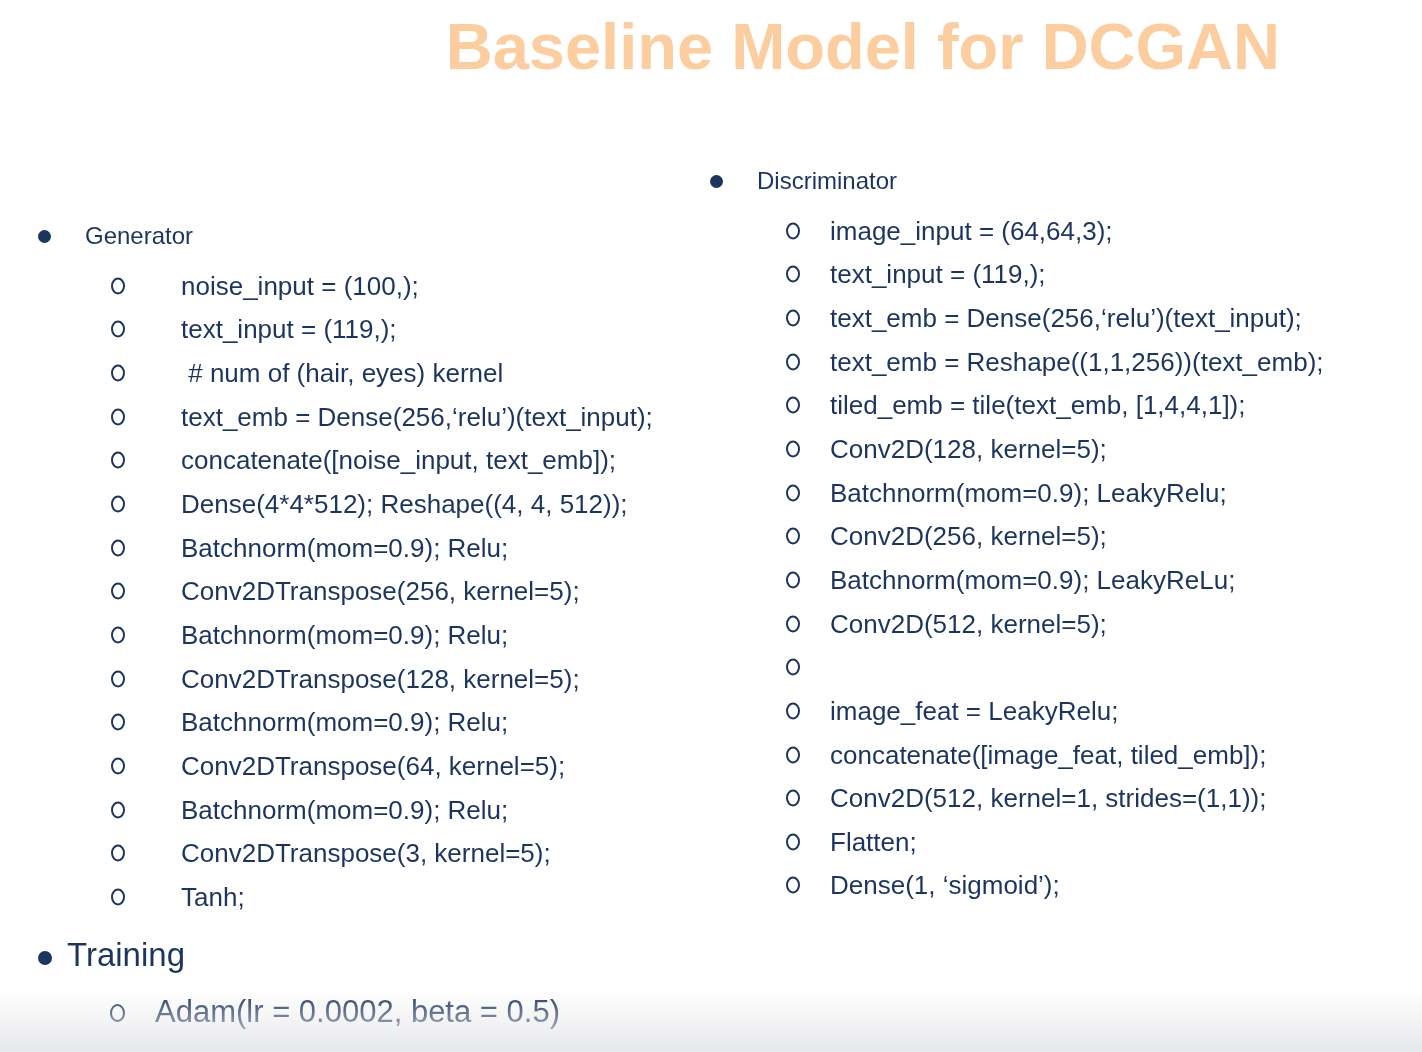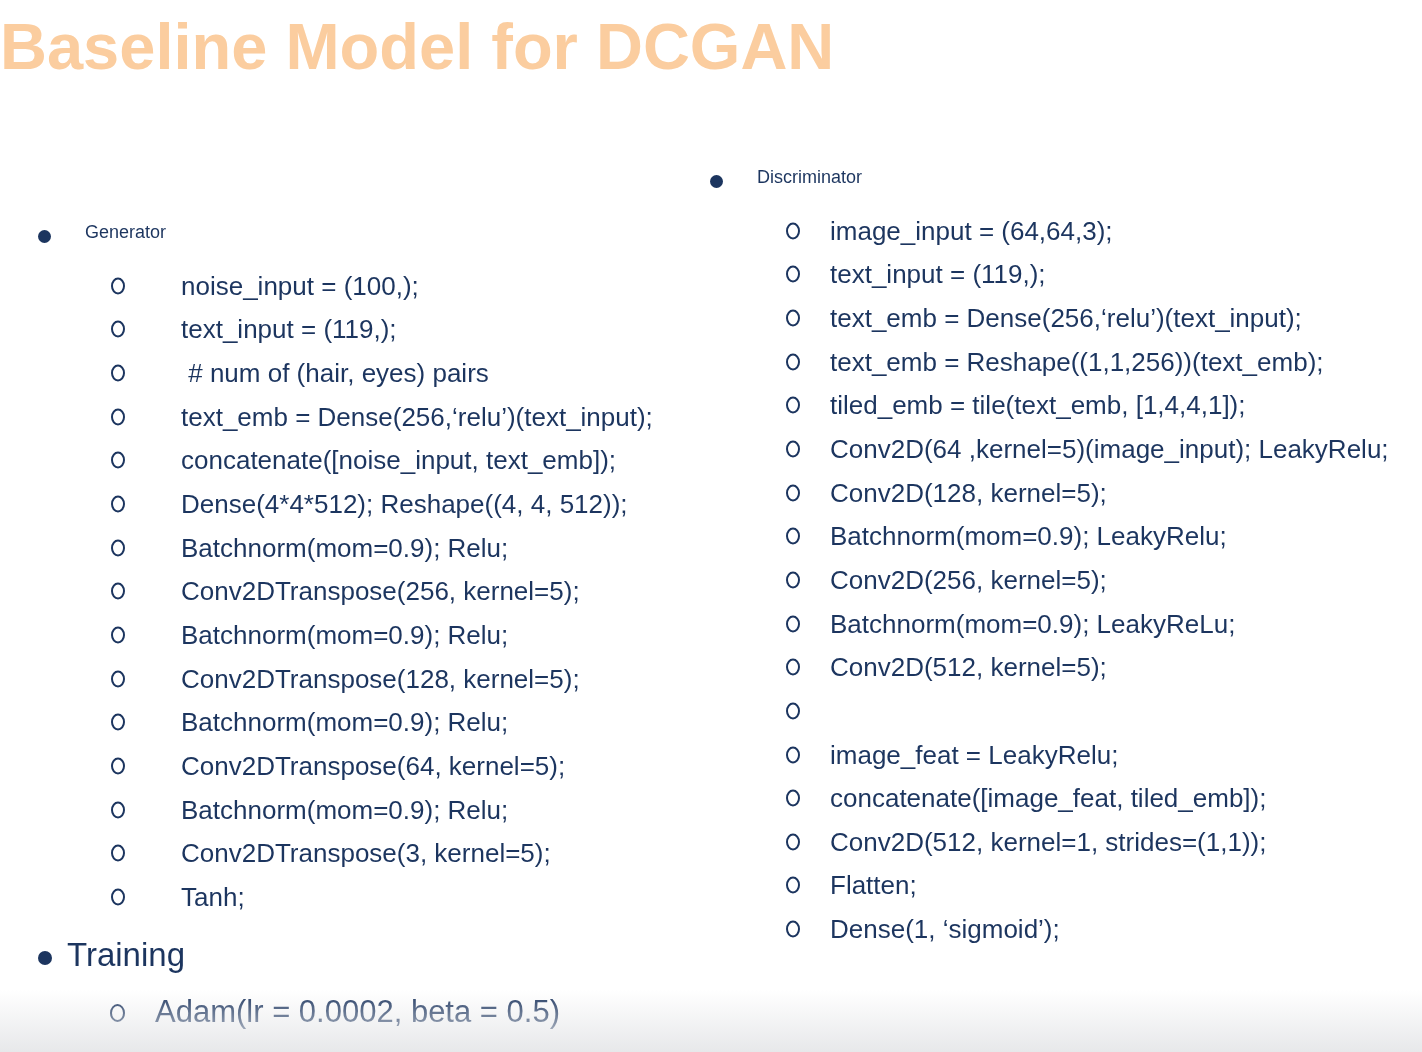--- a/index.html
+++ b/index.html
@@ -14,42 +14,42 @@
     width: 1422px; height: 1052px;
     background: #ffffff;
     color: #1C355F;
     overflow: hidden;
   }
   .title {
     position: absolute;
     top: 10px; left: 0;
     width: 1280px;
     margin: 0;
-    text-align: left;
+    text-align: right;
     font-size: 65px;
     font-weight: bold;
     color: #FBCD9F;
     line-height: 1.15;
     white-space: pre;
   }
   .section { position: absolute; left: 0; width: 1422px; }
   #generator-section     { top: 222px; }
   #discriminator-section { top: 167px; }
 
   .sec-header { position: relative; height: 42px; }
   .dot-bullet {
     position: absolute;
     width: 13px; height: 13px;
     border-radius: 50%;
     background: #1C355F;
     top: 8px;
   }
   .sec-label {
     position: absolute; top: 0;
-    font-size: 18px;
+    font-size: 24px;
     white-space: pre;
   }
   .sub-row { position: relative; height: 43.65px; }
   .o-bullet {
     position: absolute;
     top: 50%; transform: translateY(-50%);
     width: 14px; height: 17px;
     border: 2.5px solid #1C355F;
     border-radius: 50%;
     box-sizing: border-box;
@@ -116,21 +116,21 @@
     <div class="sub-row">
         <span class="o-bullet"></span>
         <span class="sub-text">noise_input = (100,);</span>
       </div>
     <div class="sub-row">
         <span class="o-bullet"></span>
         <span class="sub-text">text_input = (119,);</span>
       </div>
     <div class="sub-row">
         <span class="o-bullet"></span>
-        <span class="sub-text"> # num of (hair, eyes) pairs</span>
+        <span class="sub-text"> # num of (hair, eyes) kernel</span>
       </div>
     <div class="sub-row">
         <span class="o-bullet"></span>
         <span class="sub-text">text_emb = Dense(256,‘relu’)(text_input);</span>
       </div>
     <div class="sub-row">
         <span class="o-bullet"></span>
         <span class="sub-text">concatenate([noise_input, text_emb]);</span>
       </div>
     <div class="sub-row">
@@ -195,24 +195,20 @@
     <div class="sub-row">
         <span class="o-bullet"></span>
         <span class="sub-text">text_emb = Reshape((1,1,256))(text_emb);</span>
       </div>
     <div class="sub-row">
         <span class="o-bullet"></span>
         <span class="sub-text">tiled_emb = tile(text_emb, [1,4,4,1]);</span>
       </div>
     <div class="sub-row">
         <span class="o-bullet"></span>
-        <span class="sub-text">Conv2D(64 ,kernel=5)(image_input); LeakyRelu;</span>
-      </div>
-    <div class="sub-row">
-        <span class="o-bullet"></span>
         <span class="sub-text">Conv2D(128, kernel=5);</span>
       </div>
     <div class="sub-row">
         <span class="o-bullet"></span>
         <span class="sub-text">Batchnorm(mom=0.9); LeakyRelu;</span>
       </div>
     <div class="sub-row">
         <span class="o-bullet"></span>
         <span class="sub-text">Conv2D(256, kernel=5);</span>
       </div>

